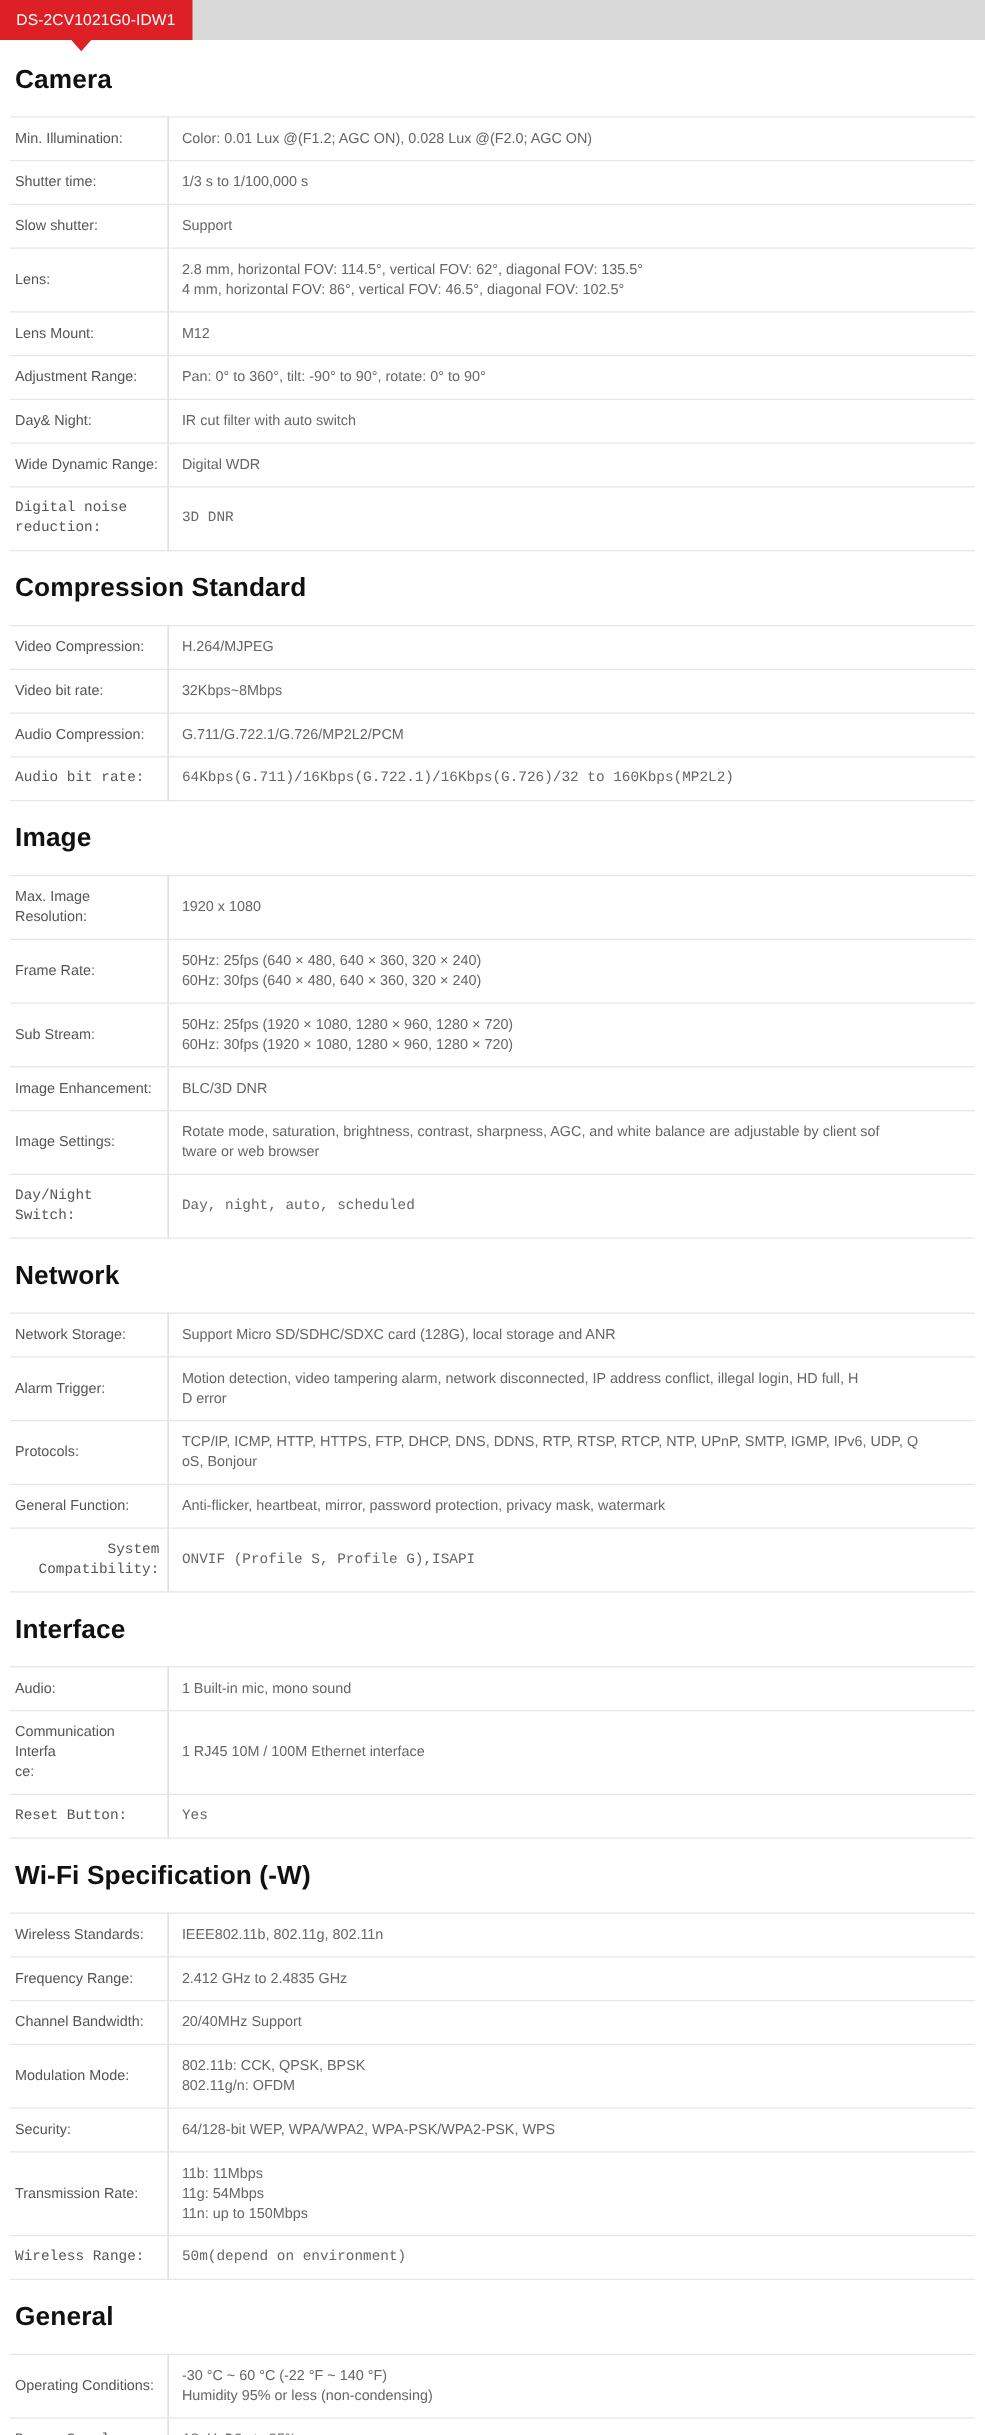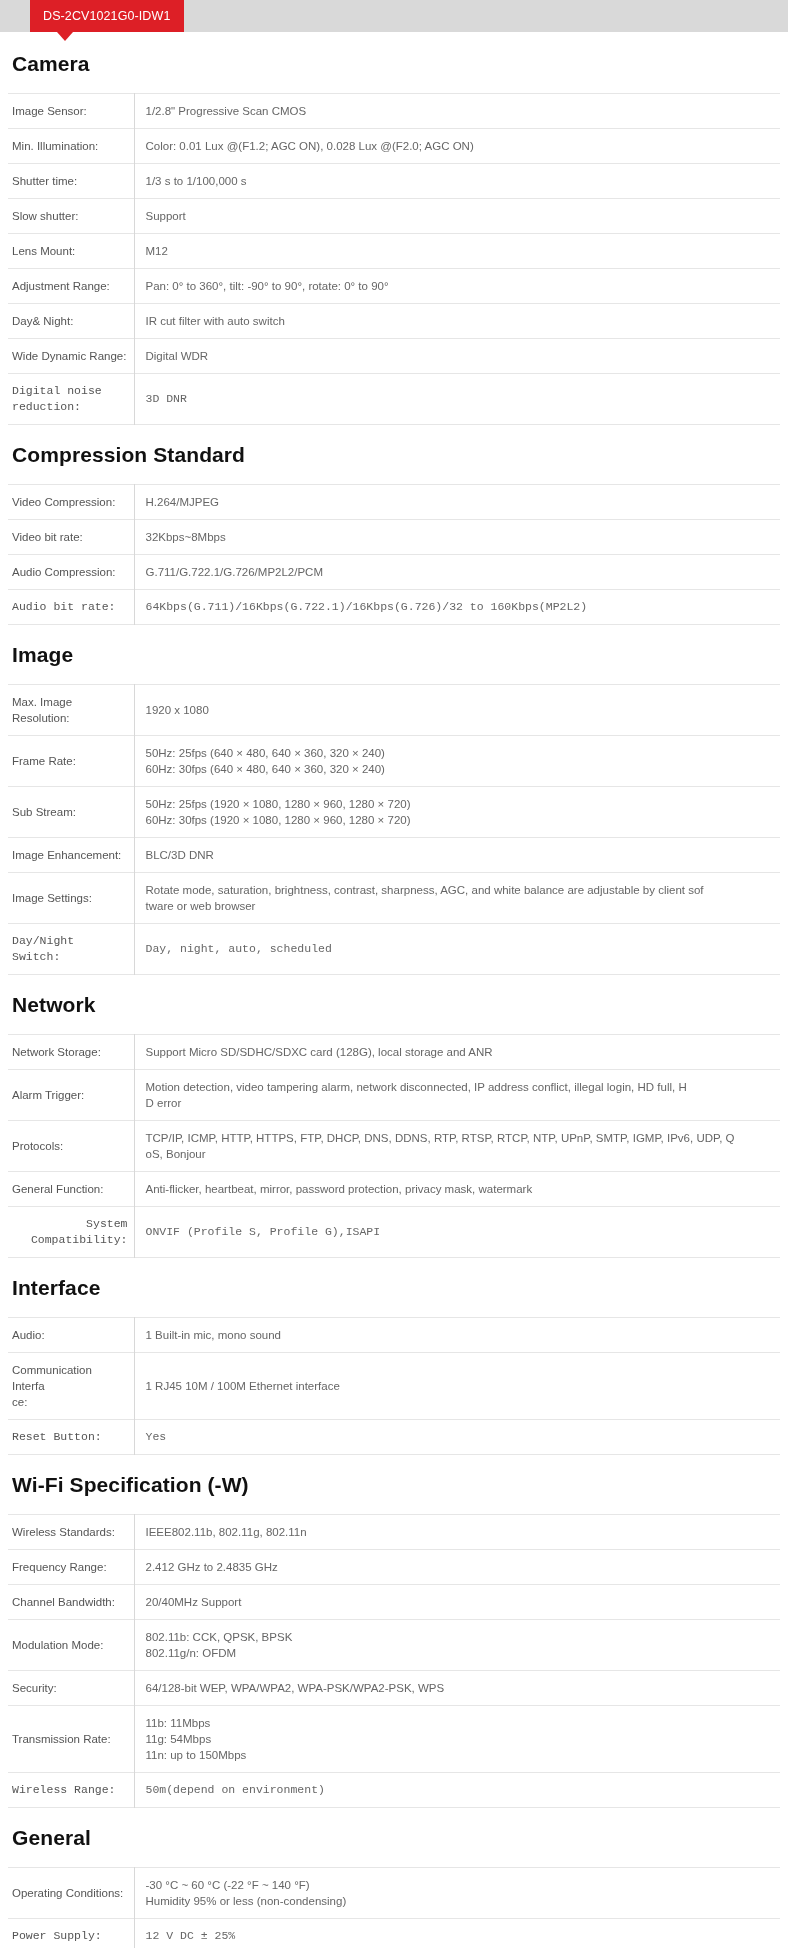--- a/index.html
+++ b/index.html
@@ -27,21 +27,20 @@
     left: 0;
     top: 0;
     height: 32px;
     background: #dd1f26;
     color: #ffffff;
     font-size: 12.5px;
     line-height: 32px;
     padding: 0 14px 0 13px;
     white-space: nowrap;
     letter-spacing: 0.1px;
-    margin-left: 30px;
   }
   .tab-arrow {
     position: absolute;
     left: 57px;
     top: 32px;
     width: 0;
     height: 0;
     border-left: 8px solid transparent;
     border-right: 8px solid transparent;
     border-top: 9px solid #dd1f26;
@@ -106,41 +105,42 @@
   </div>
   <div class="tab-arrow"></div>
 </div>
 
 <div class="content">
     <div class="section">
       <div class="section-title">Camera</div>
       <table class="spec-table">
         <tbody>
           <tr>
-            <td class="k" style="white-space: pre-wrap;">Image Sensor:</td>
-            <td class="v">
-              <span class="v-line">1/2.8" Progressive Scan CMOS</span>
-            </td>
-          </tr>
-          <tr>
             <td class="k" style="white-space: pre-wrap;">Min. Illumination:</td>
             <td class="v">
               <span class="v-line">Color: 0.01 Lux @(F1.2; AGC ON), 0.028 Lux @(F2.0; AGC ON)</span>
             </td>
           </tr>
           <tr>
             <td class="k" style="white-space: pre-wrap;">Shutter time:</td>
             <td class="v">
               <span class="v-line">1/3 s to 1/100,000 s</span>
             </td>
           </tr>
           <tr>
             <td class="k" style="white-space: pre-wrap;">Slow shutter:</td>
             <td class="v">
               <span class="v-line">Support</span>
+            </td>
+          </tr>
+          <tr>
+            <td class="k" style="white-space: pre-wrap;">Lens:</td>
+            <td class="v">
+              <span class="v-line">2.8 mm, horizontal FOV: 114.5°, vertical FOV: 62°, diagonal FOV: 135.5°</span>
+              <span class="v-line">4 mm, horizontal FOV: 86°, vertical FOV: 46.5°, diagonal FOV: 102.5°</span>
             </td>
           </tr>
           <tr>
             <td class="k" style="white-space: pre-wrap;">Lens Mount:</td>
             <td class="v">
               <span class="v-line">M12</span>
             </td>
           </tr>
           <tr>
             <td class="k" style="white-space: pre-wrap;">Adjustment Range:</td>

